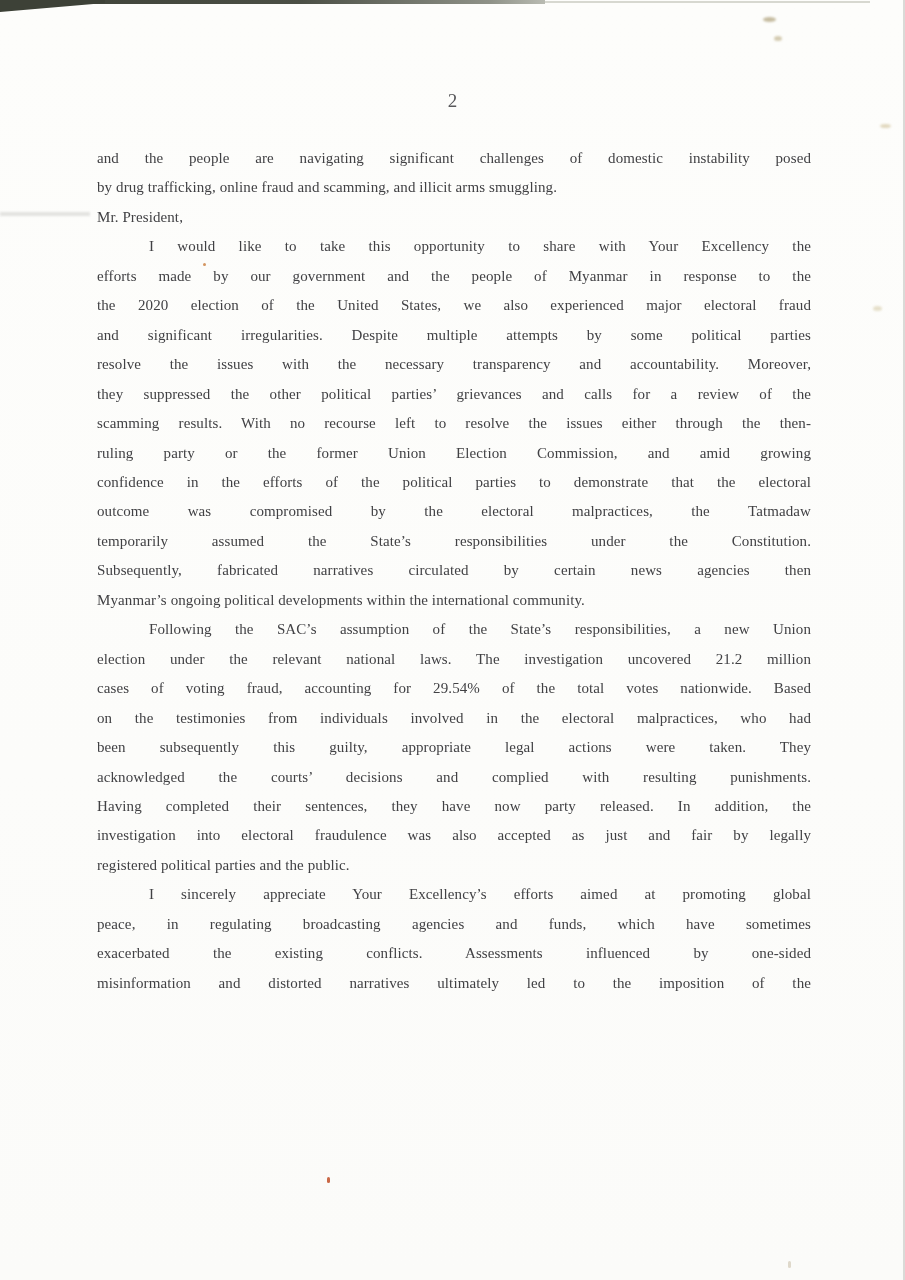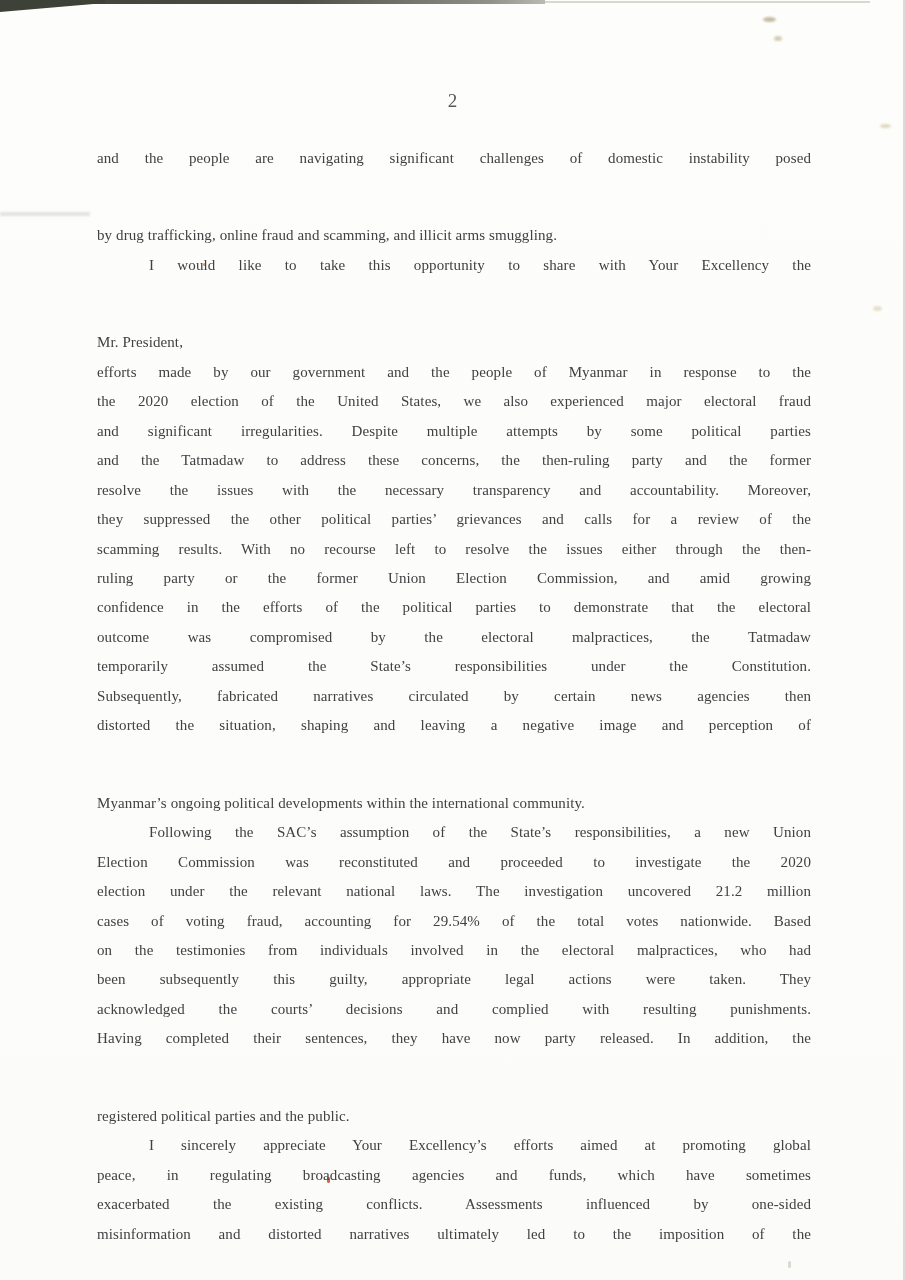--- a/index.html
+++ b/index.html
@@ -34,21 +34,20 @@
     line-height: 29.45px;
     letter-spacing: 0.1px;
   }
   .line {
     text-align: justify;
     text-align-last: justify;
     -moz-text-align-last: justify;
   }
   .line.end {
     text-align-last: left;
-    margin-top: 48px;
     -moz-text-align-last: left;
   }
   .line.indent {
     text-indent: 52px;
   }
   
   .top-edge {
     position: absolute; top: 0; left: 0;
     width: 545px; height: 4px;
     background: linear-gradient(to right, #3d4137 0%, #4b4f45 55%, #8f9288 90%, #b9bbb2 100%);
@@ -99,44 +98,42 @@
   <div class="speck speck-e"></div>
   <div class="speck speck-red"></div>
   <div class="speck bottom-mark"></div>
   <div class="left-smudge"></div>
 
   <div class="page-number">2</div>
 
   <div class="text-block" id="text-block">
       <div class="line">and the people are navigating significant challenges of domestic instability posed</div>
       <div class="line end">by drug trafficking, online fraud and scamming, and illicit arms smuggling.</div>
+      <div class="line end">Mr. President,</div>
       <div class="line indent">I would like to take this opportunity to share with Your Excellency the</div>
-      <div class="line end">Mr. President,</div>
       <div class="line">efforts made by our government and the people of Myanmar in response to the</div>
       <div class="line">the 2020 election of the United States, we also experienced major electoral fraud</div>
       <div class="line">and significant irregularities. Despite multiple attempts by some political parties</div>
-      <div class="line">and the Tatmadaw to address these concerns, the then-ruling party and the former</div>
       <div class="line">resolve the issues with the necessary transparency and accountability. Moreover,</div>
       <div class="line">they suppressed the other political parties’ grievances and calls for a review of the</div>
       <div class="line">scamming results. With no recourse left to resolve the issues either through the then-</div>
       <div class="line">ruling party or the former Union Election Commission, and amid growing</div>
       <div class="line">confidence in the efforts of the political parties to demonstrate that the electoral</div>
       <div class="line">outcome was compromised by the electoral malpractices, the Tatmadaw</div>
       <div class="line">temporarily assumed the State’s responsibilities under the Constitution.</div>
       <div class="line">Subsequently, fabricated narratives circulated by certain news agencies then</div>
-      <div class="line">distorted the situation, shaping and leaving a negative image and perception of</div>
       <div class="line end">Myanmar’s ongoing political developments within the international community.</div>
       <div class="line indent">Following the SAC’s assumption of the State’s responsibilities, a new Union</div>
-      <div class="line">Election Commission was reconstituted and proceeded to investigate the 2020</div>
       <div class="line">election under the relevant national laws. The investigation uncovered 21.2 million</div>
       <div class="line">cases of voting fraud, accounting for 29.54% of the total votes nationwide. Based</div>
       <div class="line">on the testimonies from individuals involved in the electoral malpractices, who had</div>
       <div class="line">been subsequently this guilty, appropriate legal actions were taken. They</div>
       <div class="line">acknowledged the courts’ decisions and complied with resulting punishments.</div>
       <div class="line">Having completed their sentences, they have now party released. In addition, the</div>
+      <div class="line">investigation into electoral fraudulence was also accepted as just and fair by legally</div>
       <div class="line end">registered political parties and the public.</div>
       <div class="line indent">I sincerely appreciate Your Excellency’s efforts aimed at promoting global</div>
       <div class="line">peace, in regulating broadcasting agencies and funds, which have sometimes</div>
       <div class="line">exacerbated the existing conflicts. Assessments influenced by one-sided</div>
       <div class="line">misinformation and distorted narratives ultimately led to the imposition of the</div>
     </div>
 
 </div>
 
 </body></html>

